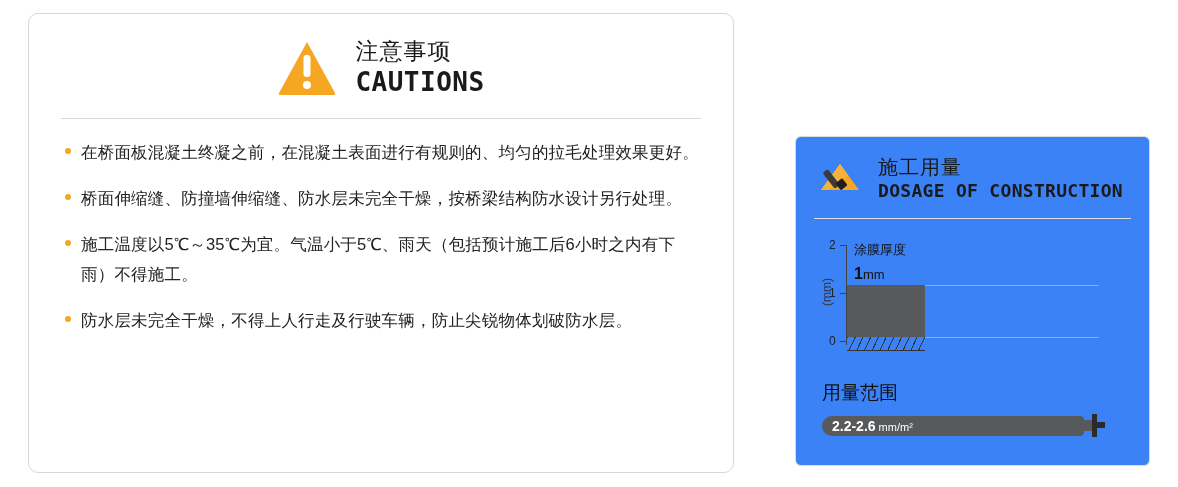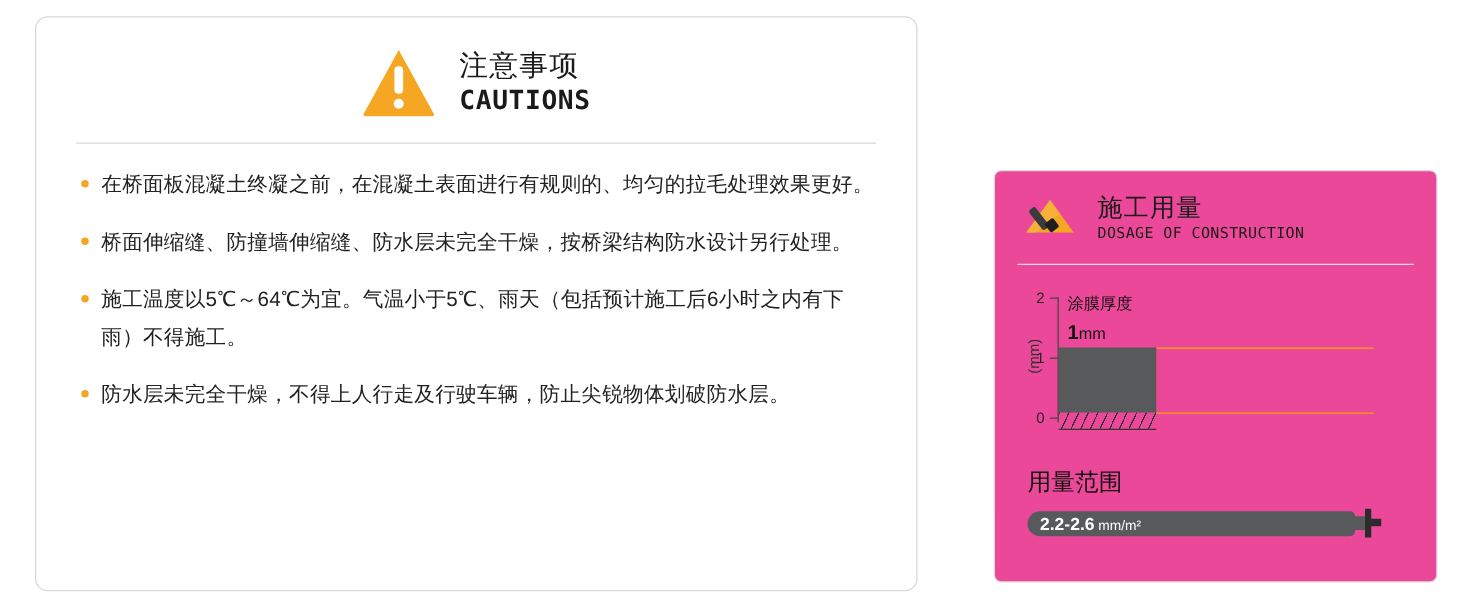--- a/index.html
+++ b/index.html
@@ -54,21 +54,21 @@
     flex-direction: column;
     justify-content: center;
   }
   .cautions-title-cn {
     font-size: 23px;
     color: #1a1a1a;
     letter-spacing: 1px;
     line-height: 1.2;
   }
   .cautions-title-en {
-    font-size: 21px;
+    font-size: 26px;
     color: #1a1a1a;
     letter-spacing: 0.5px;
     line-height: 1.25;
     font-family: "DejaVu Sans Mono", monospace;
     font-weight: bold;
   }
 
   .divider {
     height: 1px;
     background: #d9d9d9;
@@ -103,21 +103,21 @@
   
   .dosage-panel {
     position: absolute;
     left: 795px;
     top: 136px;
     width: 355px;
     height: 330px;
     border: 1px solid #dcdcdc;
     border-radius: 6px;
     box-sizing: border-box;
-    background: #ec4899;
+    background: #3b82f6;
   }
 
   .dosage-header {
     display: flex;
     align-items: center;
     gap: 14px;
     padding: 18px 0 12px 22px;
   }
   .brush-icon {
     width: 46px;
@@ -129,26 +129,26 @@
     display: flex;
     flex-direction: column;
   }
   .dosage-title-cn {
     font-size: 20px;
     color: #1a1a1a;
     letter-spacing: 1px;
     line-height: 1.2;
   }
   .dosage-title-en {
-    font-size: 12px;
+    font-size: 18px;
     color: #1a1a1a;
     letter-spacing: 0.3px;
     line-height: 1.3;
     font-family: "DejaVu Sans Mono", monospace;
-    font-weight: normal;
+    font-weight: bold;
   }
 
   .dosage-divider {
     height: 1px;
     background: #dcdcdc;
     margin: 4px 18px 0 18px;
   }
 
   
   .thickness-block {
@@ -318,21 +318,21 @@
         <div class="cautions-title-cn">注意事项</div>
         <div class="cautions-title-en">CAUTIONS</div>
       </div>
     </div>
 
     <div class="divider"></div>
 
     <ul class="bullet-list">
       <li class="bullet-item">在桥面板混凝土终凝之前，在混凝土表面进行有规则的、均匀的拉毛处理效果更好。</li>
       <li class="bullet-item">桥面伸缩缝、防撞墙伸缩缝、防水层未完全干燥，按桥梁结构防水设计另行处理。</li>
-      <li class="bullet-item">施工温度以5℃～64℃为宜。气温小于5℃、雨天（包括预计施工后6小时之内有下雨）不得施工。</li>
+      <li class="bullet-item">施工温度以5℃～35℃为宜。气温小于5℃、雨天（包括预计施工后6小时之内有下雨）不得施工。</li>
       <li class="bullet-item">防水层未完全干燥，不得上人行走及行驶车辆，防止尖锐物体划破防水层。</li>
     </ul>
   </section>
 
   <section class="dosage-panel">
 
     <div class="dosage-header">
       <div class="brush-icon">
         <svg width="46" height="40" viewBox="0 0 46 40" xmlns="http://www.w3.org/2000/svg">
           <path d="M3 31 L22 5 L41 31 Z" fill="#F5A623"></path>

